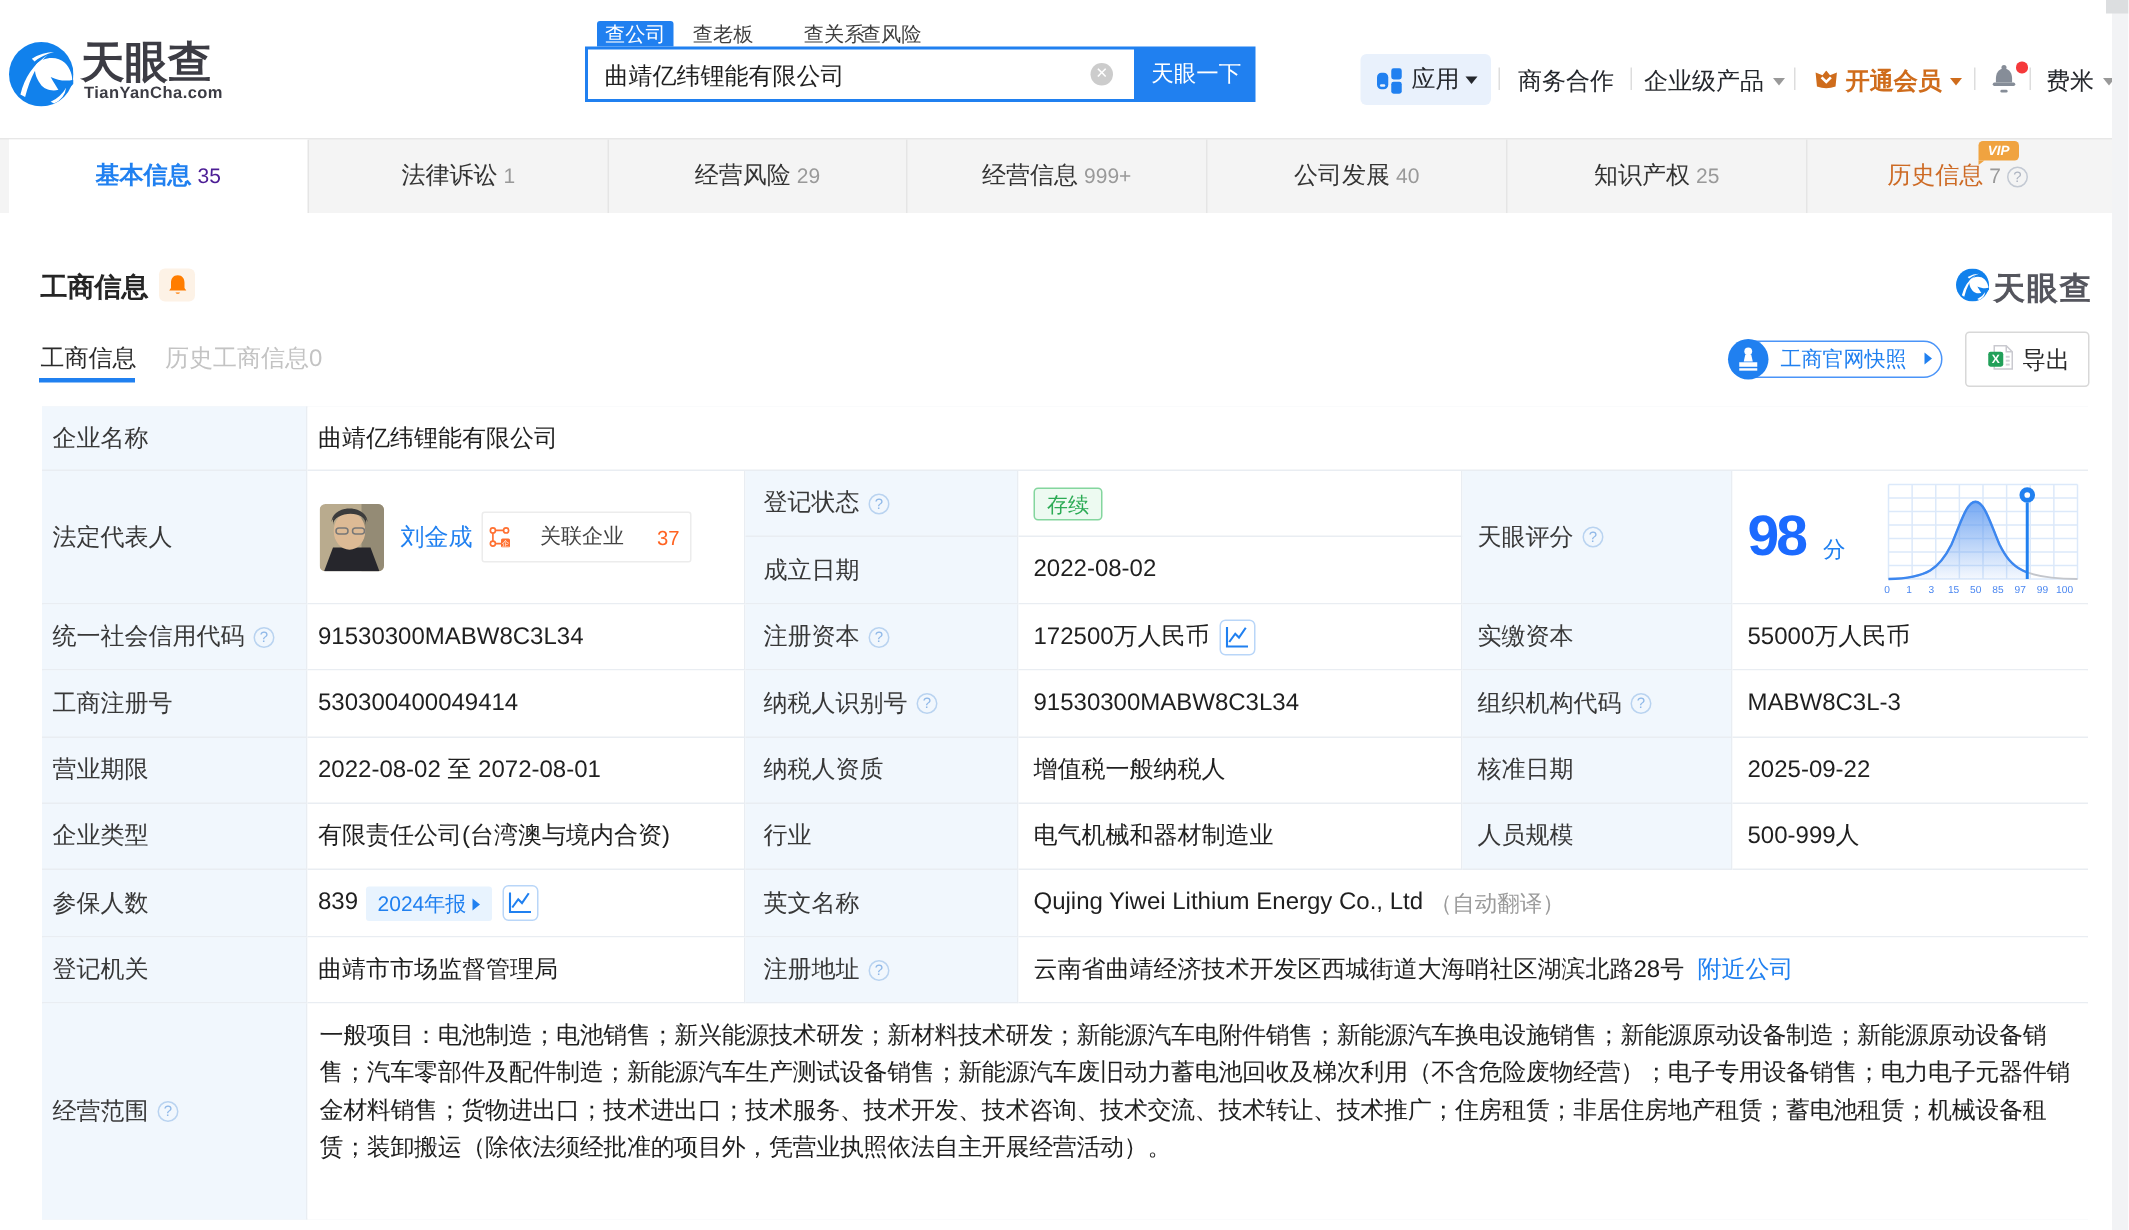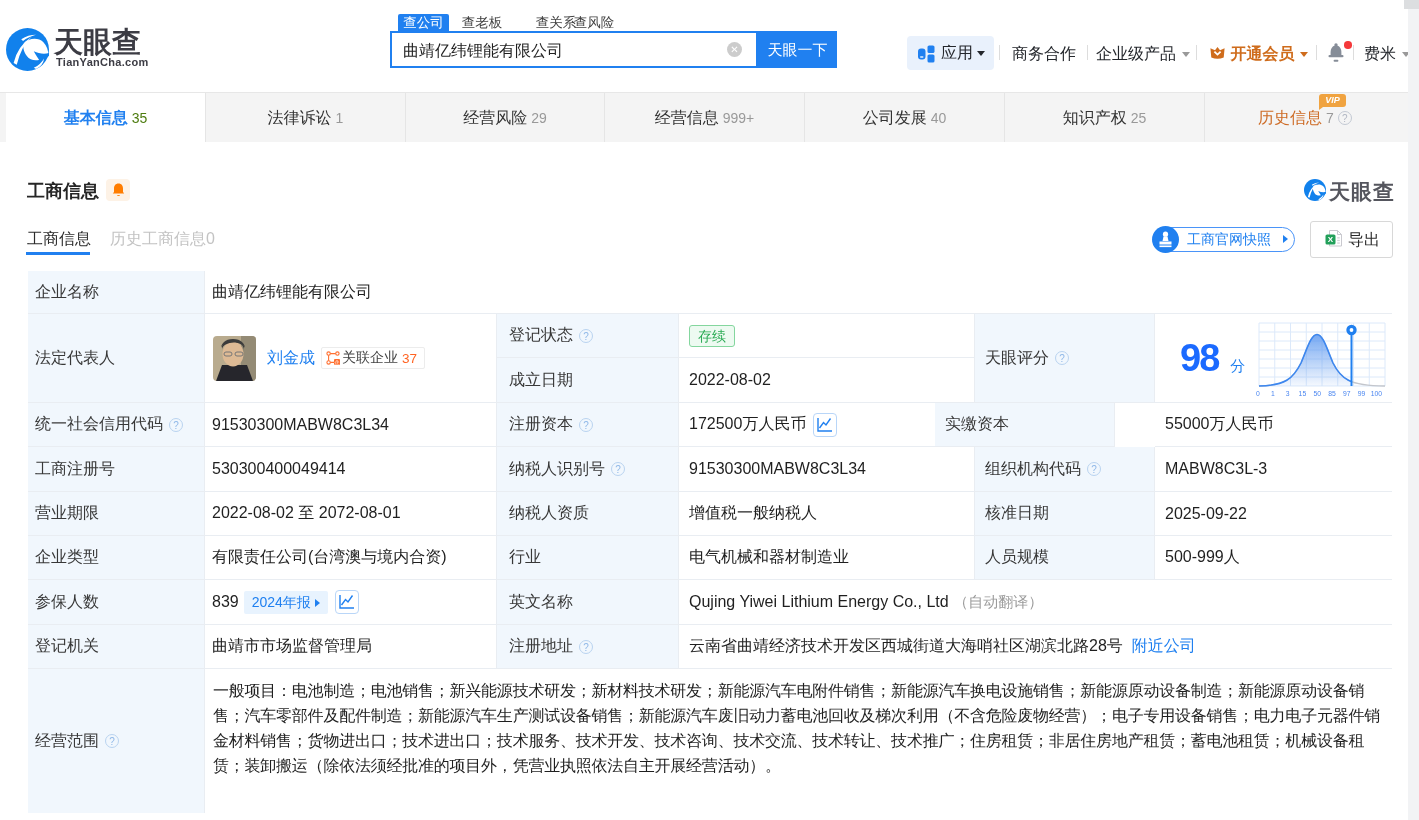--- a/index.html
+++ b/index.html
@@ -28,21 +28,21 @@
 .caret{display:inline-block;width:0;height:0;border-left:4.5px solid transparent;border-right:4.5px solid transparent;border-top:5.5px solid #24272c;vertical-align:2px;margin-left:6px;}
 .caret.gray{border-top-color:#999;}
 .caret.orange{border-top-color:#cf6c1c;}
 #vip{color:#cf6c1c;font-weight:bold;}
 #reddot{position:absolute;left:1344px;top:41px;width:7.5px;height:7.5px;border-radius:50%;background:#f5393b;}
 
 #tabbar{position:absolute;left:0;top:92px;width:1408px;height:50px;background:#f4f4f4;border-top:1px solid #e7e7e7;}
 .mtab{position:absolute;top:93px;height:49px;line-height:49px;text-align:center;font-size:16px;color:#333;border-right:1px solid #e5e5e5;}
 .mtab .cnt{font-size:14px;color:#999;margin-left:4px;}
 .mtab.active{background:#fff;color:#2080f0;font-weight:bold;}
-.mtab.active .cnt{color:#4d7c0f;font-weight:normal;}
+.mtab.active .cnt{color:#4c1d95;font-weight:normal;}
 #mtab7{color:#cd6a24;border-right:none;}
 #vipbadge{position:absolute;left:1319px;top:94px;width:27px;height:13px;background:#f0a340;border-radius:3px 3px 3px 0;color:#fff;font-size:9px;font-weight:bold;font-style:italic;line-height:13px;text-align:center;}
 #vipbadge:after{content:"";position:absolute;left:0;bottom:-3px;border-left:4px solid #f0a340;border-bottom:3px solid transparent;}
 .qmark{display:inline-block;width:14px;height:14px;border-radius:50%;border:1px solid #b9d3f0;color:#8fb8e8;font-size:10px;line-height:13px;text-align:center;vertical-align:1px;flex:none;}
 
 #secTitle{position:absolute;left:27px;top:179px;font-size:18px;font-weight:bold;color:#252525;}
 #bellBox{position:absolute;left:106px;top:179px;width:24px;height:22px;background:#fdf2e6;border-radius:4px;}
 #wmark{position:absolute;left:1329px;top:178px;font-size:21px;font-weight:bold;color:#55565e;letter-spacing:1px;}
 #subtab1{position:absolute;left:27px;top:229px;font-size:16px;color:#2b2b2b;}
 #subtab1:after{content:"";position:absolute;left:-1px;top:23px;width:64px;height:3px;background:#2080f0;}
@@ -56,21 +56,21 @@
 
 #tbl{position:absolute;left:28px;top:271px;width:1364px;height:542px;border:1px solid #e9edf2;}
 .cell{position:absolute;border-right:1px solid #e9edf2;border-bottom:1px solid #e9edf2;display:flex;align-items:center;font-size:16px;}
 .lab{background:#f1f7fd;color:#383838;padding-left:7px;gap:6px;}
 .val{background:#fff;color:#1f1f1f;padding-left:10px;}
 .val.p7{padding-left:7px;}
 .val.noR{border-right:none;}
 .noB{border-bottom:none;}
 a.blue{color:#2080f0;text-decoration:none;}
 .badge-green{display:inline-block;height:22px;line-height:20px;padding:0 8px;border:1px solid #84d69e;background:#edfaf1;border-radius:3px;color:#2cab55;font-size:14px;}
-.badge-rel{display:inline-flex;align-items:center;height:22px;border:1px solid #ececec;border-radius:2px;background:#fff;padding:0 7px 0 4px;margin-left:6px;font-size:14px;color:#434343;gap:2px;}
+.badge-rel{display:inline-flex;align-items:center;height:34px;border:1px solid #ececec;border-radius:2px;background:#fff;padding:0 7px 0 4px;margin-left:6px;font-size:14px;color:#434343;gap:20px;}
 .badge-rel b{color:#ff6322;font-weight:normal;font-size:13.5px;margin-left:2px;}
 .badge-year{display:inline-block;height:23px;line-height:23px;background:#e8f3fe;color:#2080f0;font-size:14px;padding:0 8px;border-radius:2px;margin-left:5px;}
 .chart-ic{display:inline-block;width:24px;height:24px;border:1px solid #b9d6f8;border-radius:4px;margin-left:7px;position:relative;}
 #photo{width:43px;height:45px;border-radius:4px;overflow:hidden;flex:none;margin-left:1px;position:relative;}
 .gray-s{color:#9b9b9b;font-size:15px;}
 
 #sbar{position:absolute;left:1408px;top:0;width:11px;height:820px;background:#f2f3f5;}
 #sbtop{position:absolute;left:1404px;top:0;width:15px;height:9px;background:#dcdee0;}
 </style>
 </head>
@@ -212,21 +212,21 @@
     关联企业 <b>37</b></span>
 </div>
 <div class="cell lab" style="left:497px;top:314px;width:182px;height:44px;padding-left:12px;">登记状态 <span class="qmark">?</span></div>
 <div class="cell val" style="left:679px;top:314px;width:296px;height:44px;">
     <span class="badge-green">存续</span>
   </div>
 <div class="cell lab" style="left:497px;top:358px;width:182px;height:45px;padding-left:12px;">成立日期</div>
 <div class="cell val" style="left:679px;top:358px;width:296px;height:45px;">2022-08-02</div>
 <div class="cell lab" style="left:975px;top:314px;width:180px;height:89px;padding-left:10px;">天眼评分 <span class="qmark">?</span></div>
 <div class="cell val noR" style="left:1155px;top:314px;width:237px;height:89px;">
-  <span style="font-size:38px;font-weight:bold;color:#1b6aff;margin-left:15px;letter-spacing:-2px;">98</span>
+  <span style="font-size:38px;font-weight:bold;color:#1b6aff;letter-spacing:-2px;">98</span>
   <span style="font-size:15px;color:#2080f0;margin:16px 0 0 12px;">分</span>
   <svg class="abs" style="left:102px;top:7px;overflow:visible;" width="130" height="76" viewBox="0 0 130 76">
     <g stroke="#dce9fa" stroke-width="1">
       <path d="M2 2 H128 M2 11 H128 M2 20 H128 M2 29 H128 M2 38 H128 M2 47 H128 M2 56 H128 M2 65 H128"></path>
       <path d="M2 2 V65 M17.75 2 V65 M33.5 2 V65 M49.25 2 V65 M65 2 V65 M80.75 2 V65 M96.5 2 V65 M112.25 2 V65 M128 2 V65"></path>
     </g>
     <defs>
       <linearGradient id="bg1" x1="0" y1="0" x2="0" y2="1">
         <stop offset="0" stop-color="#5493ef" stop-opacity=".8"></stop>
           <stop offset="1" stop-color="#5493ef" stop-opacity=".06"></stop>
@@ -257,21 +257,21 @@
   </svg>
 </div>
 
 <div class="cell lab" style="left:28px;top:403px;width:177px;height:44px;">统一社会信用代码 <span class="qmark">?</span></div>
 <div class="cell val p7" style="left:205px;top:403px;width:292px;height:44px;">91530300MABW8C3L34</div>
 <div class="cell lab" style="left:497px;top:403px;width:182px;height:44px;padding-left:12px;">注册资本 <span class="qmark">?</span></div>
 <div class="cell val" style="left:679px;top:403px;width:296px;height:44px;">172500万人民币<span class="chart-ic"><svg width="22" height="22" viewBox="0 0 22 22">
         <path d="M4 4 L4 17 L18 17" stroke="#2080f0" stroke-width="1.4" fill="none"></path>
         <path d="M5.5 14 L9.5 8.5 L12 11 L16.5 4.5" stroke="#2080f0" stroke-width="1.4" fill="none"></path>
       </svg></span></div>
-<div class="cell lab" style="left:935px;top:403px;width:180px;height:44px;padding-left:10px;">实缴资本</div>
+<div class="cell lab" style="left:975px;top:403px;width:180px;height:44px;padding-left:10px;">实缴资本</div>
 <div class="cell val noR" style="left:1155px;top:403px;width:237px;height:44px;">55000万人民币</div>
 
 <div class="cell lab" style="left:28px;top:447px;width:177px;height:45px;">工商注册号</div>
 <div class="cell val p7" style="left:205px;top:447px;width:292px;height:45px;">530300400049414</div>
 <div class="cell lab" style="left:497px;top:447px;width:182px;height:45px;padding-left:12px;">纳税人识别号 <span class="qmark">?</span></div>
 <div class="cell val" style="left:679px;top:447px;width:296px;height:45px;">91530300MABW8C3L34</div>
 <div class="cell lab" style="left:975px;top:447px;width:180px;height:45px;padding-left:10px;">组织机构代码 <span class="qmark">?</span></div>
 <div class="cell val noR" style="left:1155px;top:447px;width:237px;height:45px;">MABW8C3L-3</div>
 
 <div class="cell lab" style="left:28px;top:492px;width:177px;height:44px;">营业期限</div>

